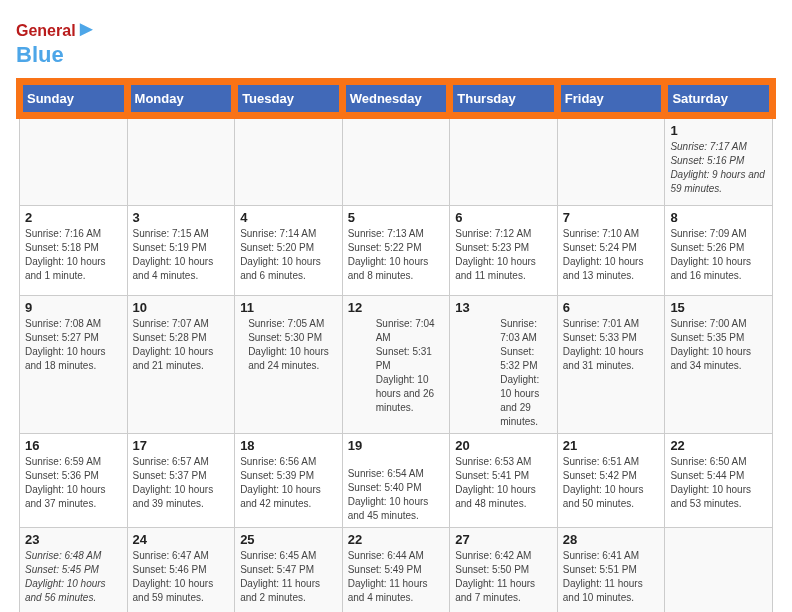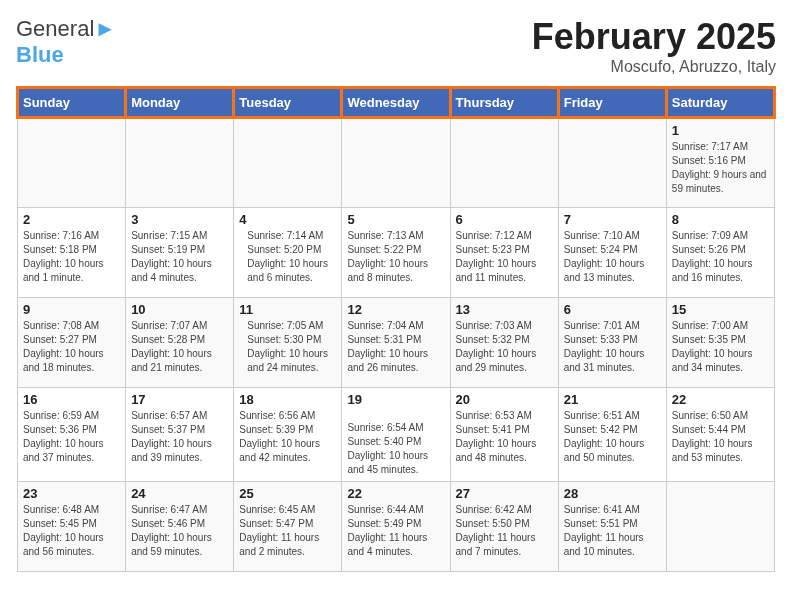--- a/index.html
+++ b/index.html
@@ -38,21 +38,21 @@
       border-collapse: collapse;
       table-layout: fixed;
     }
     thead tr th {
       background: #4169b8;
       color: #fff;
       font-size: 13px;
       font-weight: bold;
       padding: 6px 4px;
       text-align: left;
-      border: 3px solid #f97316;
+      border: 7px solid #f97316;
     }
     tbody tr td {
       border: 1px solid #ccc;
       vertical-align: top;
       padding: 4px 5px;
       font-size: 10.5px;
       color: #333;
       height: 90px;
     }
     tbody tr:nth-child(odd) td {
@@ -79,29 +79,25 @@
       gap: 4px;
     }
   </style>
 </head>
 <body>
 
 <div class="header">
   <div class="logo">
     <div class="logo-wrapper">
       <div>
-        <span style="font-size:22px;font-weight:normal;color:#404040;">General</span><span style="color:#4da6e8;font-size:22px;font-weight:bold;">►</span>
+        <span style="font-size:16px;font-weight:bold;color:#b91c1c;">General</span><span style="color:#4da6e8;font-size:22px;font-weight:bold;">►</span>
         <br>
         <span style="font-size:22px;font-weight:bold;color:#4da6e8;">Blue</span>
       </div>
     </div>
-  </div>
-  <div class="title-block">
-    <div class="month-title">February 2025</div>
-    <div class="location">Moscufo, Abruzzo, Italy</div>
   </div>
 </div>
 
 <table>
   <thead>
     <tr>
     <th>Sunday</th>
         <th>Monday</th>
         <th>Tuesday</th>
         <th>Wednesday</th>
@@ -113,41 +109,41 @@
   <tbody id="calendar-body">
   <tr>
         <td></td>
         <td></td>
         <td></td>
         <td></td>
         <td></td>
         <td></td>
         <td>
           <span class="day-num">1</span>
-          <div class="day-info" style="white-space: pre-line;">Sunrise: 7:17 AM
+          <div class="day-info" style="white-space: pre-line; font-style: italic;">Sunrise: 7:17 AM
 Sunset: 5:16 PM
 Daylight: 9 hours and 59 minutes.</div>
         </td>
       </tr>
       <tr>
         <td>
           <span class="day-num">2</span>
           <div class="day-info" style="white-space: pre-line;">Sunrise: 7:16 AM
 Sunset: 5:18 PM
 Daylight: 10 hours and 1 minute.</div>
         </td>
         <td>
           <span class="day-num">3</span>
           <div class="day-info" style="white-space: pre-line;">Sunrise: 7:15 AM
 Sunset: 5:19 PM
 Daylight: 10 hours and 4 minutes.</div>
         </td>
         <td>
           <span class="day-num">4</span>
-          <div class="day-info" style="white-space: pre-line; margin-left: 8px;">Sunrise: 7:14 AM
+          <div class="day-info" style="white-space: pre-line;">Sunrise: 7:14 AM
 Sunset: 5:20 PM
 Daylight: 10 hours and 6 minutes.</div>
         </td>
         <td>
           <span class="day-num">5</span>
           <div class="day-info" style="white-space: pre-line;">Sunrise: 7:13 AM
 Sunset: 5:22 PM
 Daylight: 10 hours and 8 minutes.</div>
         </td>
         <td>
@@ -183,27 +179,27 @@
 Daylight: 10 hours and 21 minutes.</div>
         </td>
         <td>
           <span class="day-num">11</span>
           <div class="day-info" style="white-space: pre-line; margin-left: 8px;">Sunrise: 7:05 AM
 Sunset: 5:30 PM
 Daylight: 10 hours and 24 minutes.</div>
         </td>
         <td>
           <span class="day-num">12</span>
-          <div class="day-info" style="white-space: pre-line;">Sunrise: 7:04 AM
+          <div class="day-info" style="white-space: pre-line; margin-left: 28px;">Sunrise: 7:04 AM
 Sunset: 5:31 PM
 Daylight: 10 hours and 26 minutes.</div>
         </td>
         <td>
           <span class="day-num">13</span>
-          <div class="day-info" style="white-space: pre-line;">Sunrise: 7:03 AM
+          <div class="day-info" style="white-space: pre-line; margin-left: 45px;">Sunrise: 7:03 AM
 Sunset: 5:32 PM
 Daylight: 10 hours and 29 minutes.</div>
         </td>
         <td>
           <span class="day-num">6</span>
           <div class="day-info" style="white-space: pre-line;">Sunrise: 7:01 AM
 Sunset: 5:33 PM
 Daylight: 10 hours and 31 minutes.</div>
         </td>
         <td>
@@ -253,21 +249,21 @@
         <td>
           <span class="day-num">22</span>
           <div class="day-info" style="white-space: pre-line;">Sunrise: 6:50 AM
 Sunset: 5:44 PM
 Daylight: 10 hours and 53 minutes.</div>
         </td>
       </tr>
       <tr>
         <td>
           <span class="day-num">23</span>
-          <div class="day-info" style="white-space: pre-line;">Sunrise: 6:48 AM
+          <div class="day-info" style="white-space: pre-line; font-style: italic;">Sunrise: 6:48 AM
 Sunset: 5:45 PM
 Daylight: 10 hours and 56 minutes.</div>
         </td>
         <td>
           <span class="day-num">24</span>
           <div class="day-info" style="white-space: pre-line;">Sunrise: 6:47 AM
 Sunset: 5:46 PM
 Daylight: 10 hours and 59 minutes.</div>
         </td>
         <td>

